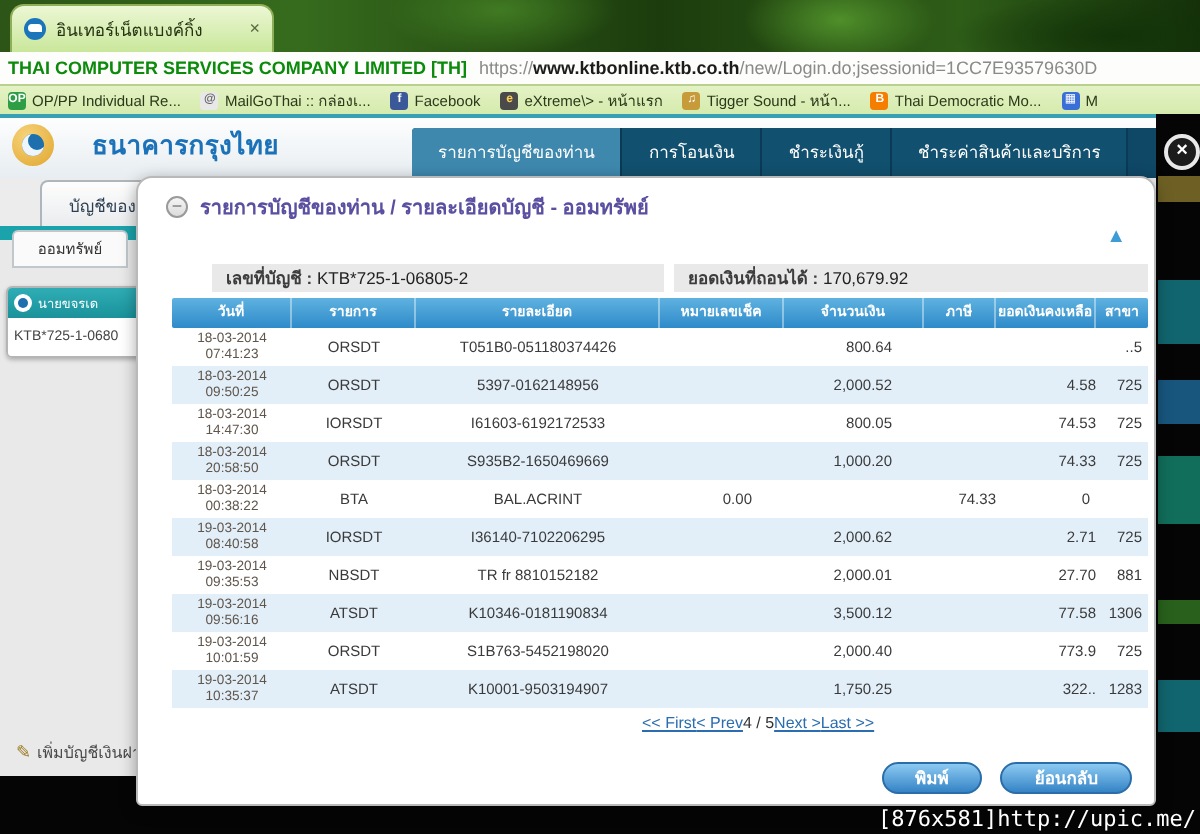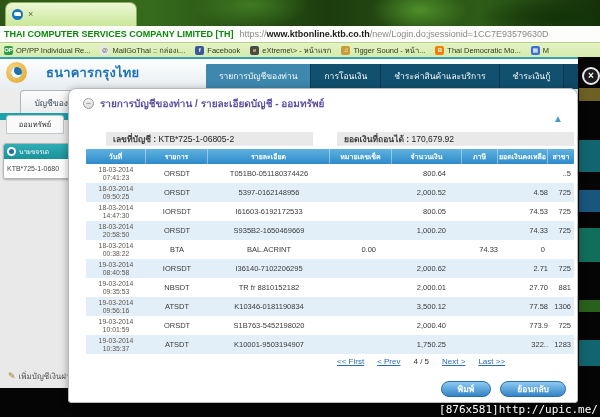--- a/index.html
+++ b/index.html
@@ -98,39 +98,39 @@
   .modal-head { position:absolute; left:14px; top:7px; display:flex; gap:6px; align-items:center; }
   .collapse-ic { width:11px; height:11px; border-radius:50%; border:1px solid #9a9a9a;
     background:linear-gradient(#f5f5f5,#dcdcdc); color:#777; font-size:9px; line-height:9px;
     text-align:center; flex:none; }
   .modal-title { font-size:10px; font-weight:bold; color:#5a4fa0; }
   .scroll-top { position:absolute; right:14px; top:24px; font-size:10px; color:#3d9bd5; }
 
   .info-field { position:absolute; height:14px; background:#e9e9e9; font-size:8.5px;
     line-height:14px; padding-left:7px; white-space:nowrap; color:#222; }
   .info-label { color:#3c3c3c; font-weight:bold; }
-  #acctField { left:37px; top:43px; width:207px; }
+  #acctField { left:37px; top:43px; width:226px; }
   #balField { left:268px; top:43px; width:237px; }
 
   .tbl { position:absolute; left:17px; top:60px; width:488px; }
   .trow { display:grid; grid-template-columns:60px 62px 122px 62px 70px 36px 50px 26px;
     align-items:center; height:19px; }
   .trow.head { height:15px; background:linear-gradient(#5fb2e0,#2e8ac9); border-radius:1px; }
   .trow.head .th { color:#fff; font-size:7px; font-weight:bold; text-align:center;
     border-right:1px solid rgba(255,255,255,.4); line-height:15px; height:15px;
     overflow:hidden; white-space:nowrap; }
   .trow.head .th:last-child { border-right:none; }
   .trow.alt { background:#e2eff9; }
   .td { font-size:7.5px; color:#3a3a3a; text-align:center; overflow:hidden; white-space:nowrap; }
   .c-date { font-size:6.8px; line-height:8px; color:#5f554b; }
   .c-amount { text-align:right; padding-right:16px; }
   .c-balance { text-align:right; }
   .c-branch { text-align:right; padding-right:3px; }
 
-  .pager { position:absolute; left:268px; top:268px; display:flex; gap:13px;
+  .pager { position:absolute; left:252px; top:268px; display:flex; 
     align-items:center; font-size:8px;justify-content:center; }
   .pg-link { color:#2a6db0; text-decoration:underline; }
   .pg-page { color:#333; }
 
   .btn-row { position:absolute; right:11px; top:292px; display:flex; gap:9px; }
   .btn { height:16px; padding:0 16px; border-radius:9px; border:1px solid #2a6da8;
     background:linear-gradient(#8ccaf2,#3584c6); color:#fff; font-size:8.5px;
     font-weight:bold; line-height:14px; }
 
   .modal-close { position:absolute; left:582px; top:67px; width:18px; height:18px;
@@ -152,20 +152,21 @@
     font-family:"DejaVu Sans Mono",monospace; z-index:10; }
 </style>
 </head>
 <body>
 
 <div id="stage">
 
   <div class="tabstrip">
     <div class="btab">
       <span class="favicon"></span>
+      <span class="btab-title">อินเทอร์เน็ตแบงค์กิ้ง</span>
       <span class="btab-close">×</span>
     </div>
   </div>
 
   <div class="addrbar">
     <span class="ev">THAI COMPUTER SERVICES COMPANY LIMITED [TH]</span>
     <span class="url"><span>https://</span><b>www.ktbonline.ktb.co.th</b><span>/new/Login.do;jsessionid=1CC7E93579630D</span></span>
   </div>
 
   <div class="bmbar">
@@ -201,22 +202,22 @@
 
   <div class="page">
     <div class="site-header">
       <div class="brand">
         <span class="brand-logo"></span>
         <span class="brand-text">ธนาคารกรุงไทย</span>
       </div>
       <div class="main-nav">
           <div class="nav-tab active">รายการบัญชีของท่าน</div>
           <div class="nav-tab">การโอนเงิน</div>
+          <div class="nav-tab">ชำระเงินกู้</div>
           <div class="nav-tab">ชำระค่าสินค้าและบริการ</div>
-          <div class="nav-tab">ชำระเงินกู้</div>
         </div>
     </div>
 
     <div class="my-tab">บัญชีของฉัน</div>
     <div class="side-panel"></div>
     <div class="sav-tab">ออมทรัพย์</div>
 
     <div class="acct-card">
       <div class="acct-card-head">
         <span class="card-logo"></span>

